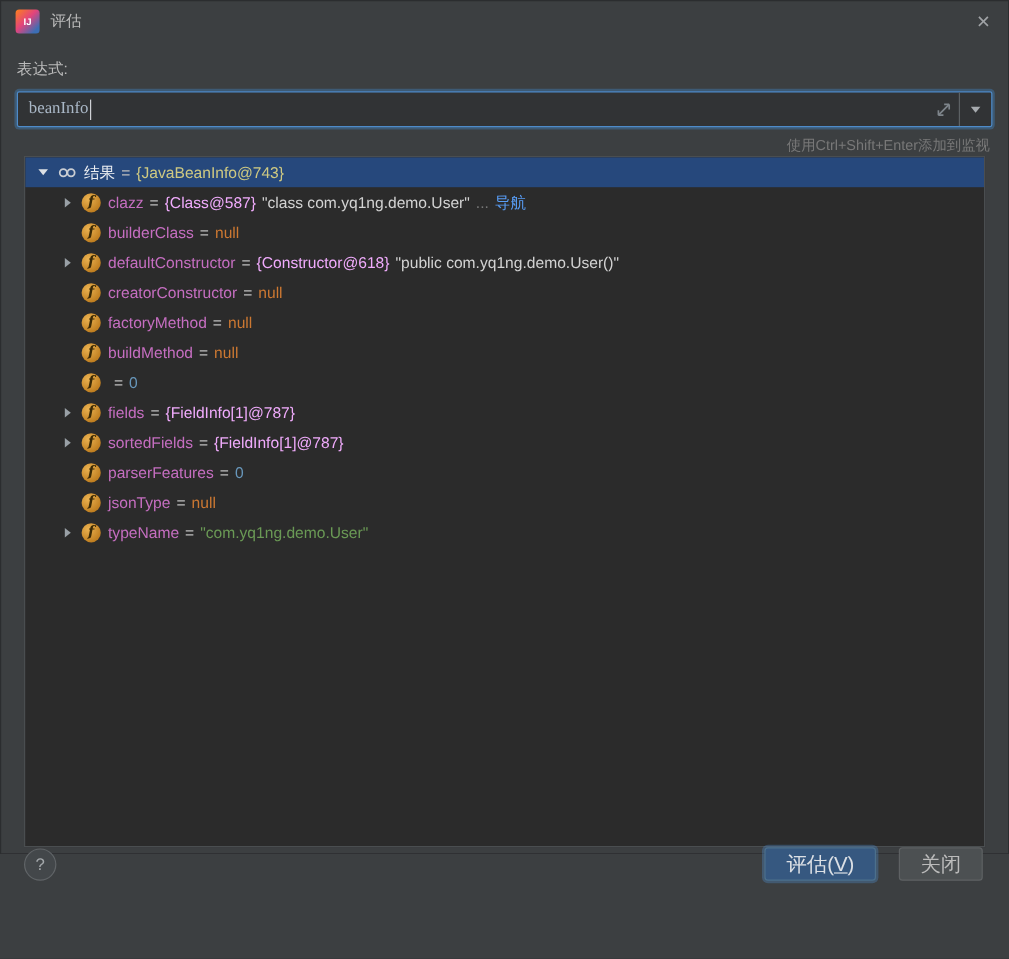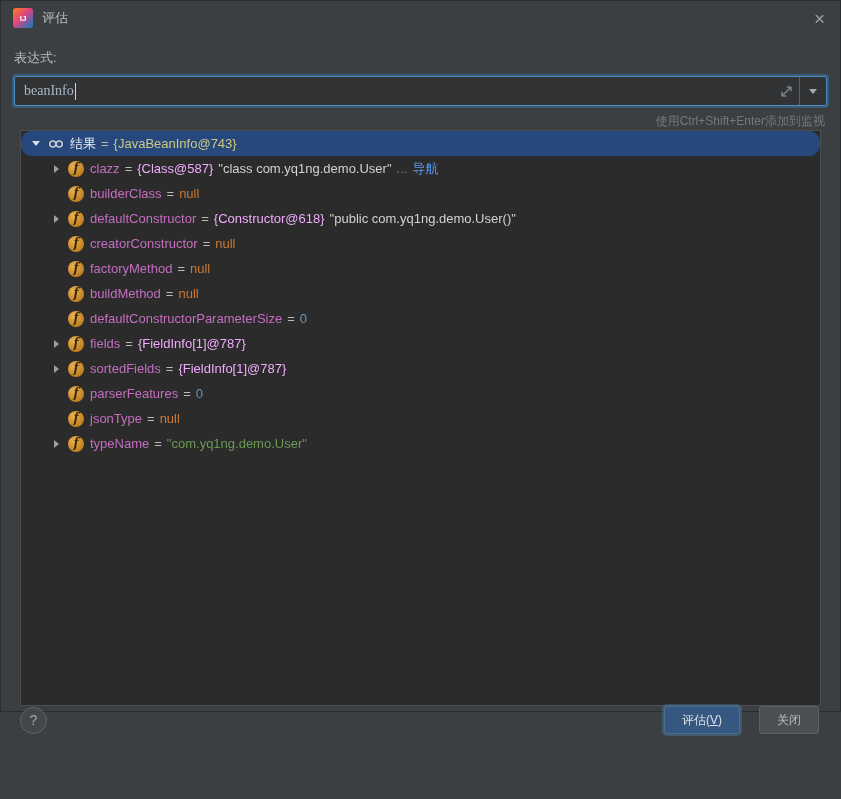--- a/index.html
+++ b/index.html
@@ -46,21 +46,21 @@
 
   .result-label { margin: 12px 0 8px; font-size: 13px; }
   .mn { text-decoration: underline; }
 
   
   .tree {
     height: 576px; margin: 0 6px; background: #2B2B2B;
     border: 1px solid #4A4E50; overflow: hidden; font-size: 13px;
   }
   .tree-row { display: flex; align-items: center; height: 25px; white-space: nowrap; padding-left: 28px; }
-  .tree-row.root { padding-left: 8px; border-radius: 11px; }
+  .tree-row.root { padding-left: 8px; }
   .tree-row.selected { background: #26487C; }
   .chevron { width: 14px; height: 14px; margin-right: 5px; flex: none; display: inline-flex; align-items: center; justify-content: center; }
   .chevron.right::before { content: ""; width: 0; height: 0; border-left: 5px solid #99A0A6; border-top: 4px solid transparent; border-bottom: 4px solid transparent; }
   .chevron.down::before  { content: ""; width: 0; height: 0; border-top: 5px solid #DCE0E5; border-left: 4px solid transparent; border-right: 4px solid transparent; }
   .field-icon {
     width: 16px; height: 16px; border-radius: 50%; flex: none; margin-right: 6px;
     background: radial-gradient(circle at 35% 30%, #EBB250, #BE7D1F 75%);
     color: #3A2A07; font-family: "DejaVu Serif","Liberation Serif",serif;
     font-style: italic; font-weight: bold; font-size: 12px; line-height: 15px;
     display: inline-flex; align-items: center; justify-content: center;
@@ -83,21 +83,21 @@
   .footer { flex: 1; display: flex; align-items: center; padding: 0 22px 4px 20px; }
   .help-btn {
     width: 27px; height: 27px; border-radius: 50%; border: 1px solid #606467;
     background: #43474A; color: #A3A7AA; font-size: 14px;
     display: inline-flex; align-items: center; justify-content: center; cursor: default;
   }
   .spacer { flex: 1; }
   .btn {
     height: 28px; padding: 0 17px; margin-left: 19px; border-radius: 3px;
     background: #4C5052; border: 1px solid #5E6163; color: #BBBBBB;
-    font-family: inherit; font-size: 12px; cursor: default;
+    font-family: inherit; font-size: 17px; cursor: default;
   }
   .btn.primary {
     background: #365880; border-color: #4C708C; color: #DCE0E5;
     box-shadow: 0 0 0 2px rgba(76,138,201,0.35);
   }
 </style>
 </head>
 <body>
 
 <div class="dialog">
@@ -186,21 +186,20 @@
         <div class="tree-row">
           <span class="chevron empty"></span>
           <span class="field-icon">f</span>
           <span class="var-name">buildMethod</span>
           <span class="v v-eq">=</span>
           <span class="v v-null">null</span>
         </div>
         <div class="tree-row">
           <span class="chevron empty"></span>
           <span class="field-icon">f</span>
-          <span class="var-name">defaultConstructorParameterSize</span>
           <span class="v v-eq">=</span>
           <span class="v v-num">0</span>
         </div>
         <div class="tree-row">
           <span class="chevron right"></span>
           <span class="field-icon">f</span>
           <span class="var-name">fields</span>
           <span class="v v-eq">=</span>
           <span class="v v-ref">{FieldInfo[1]@787}</span>
         </div>

